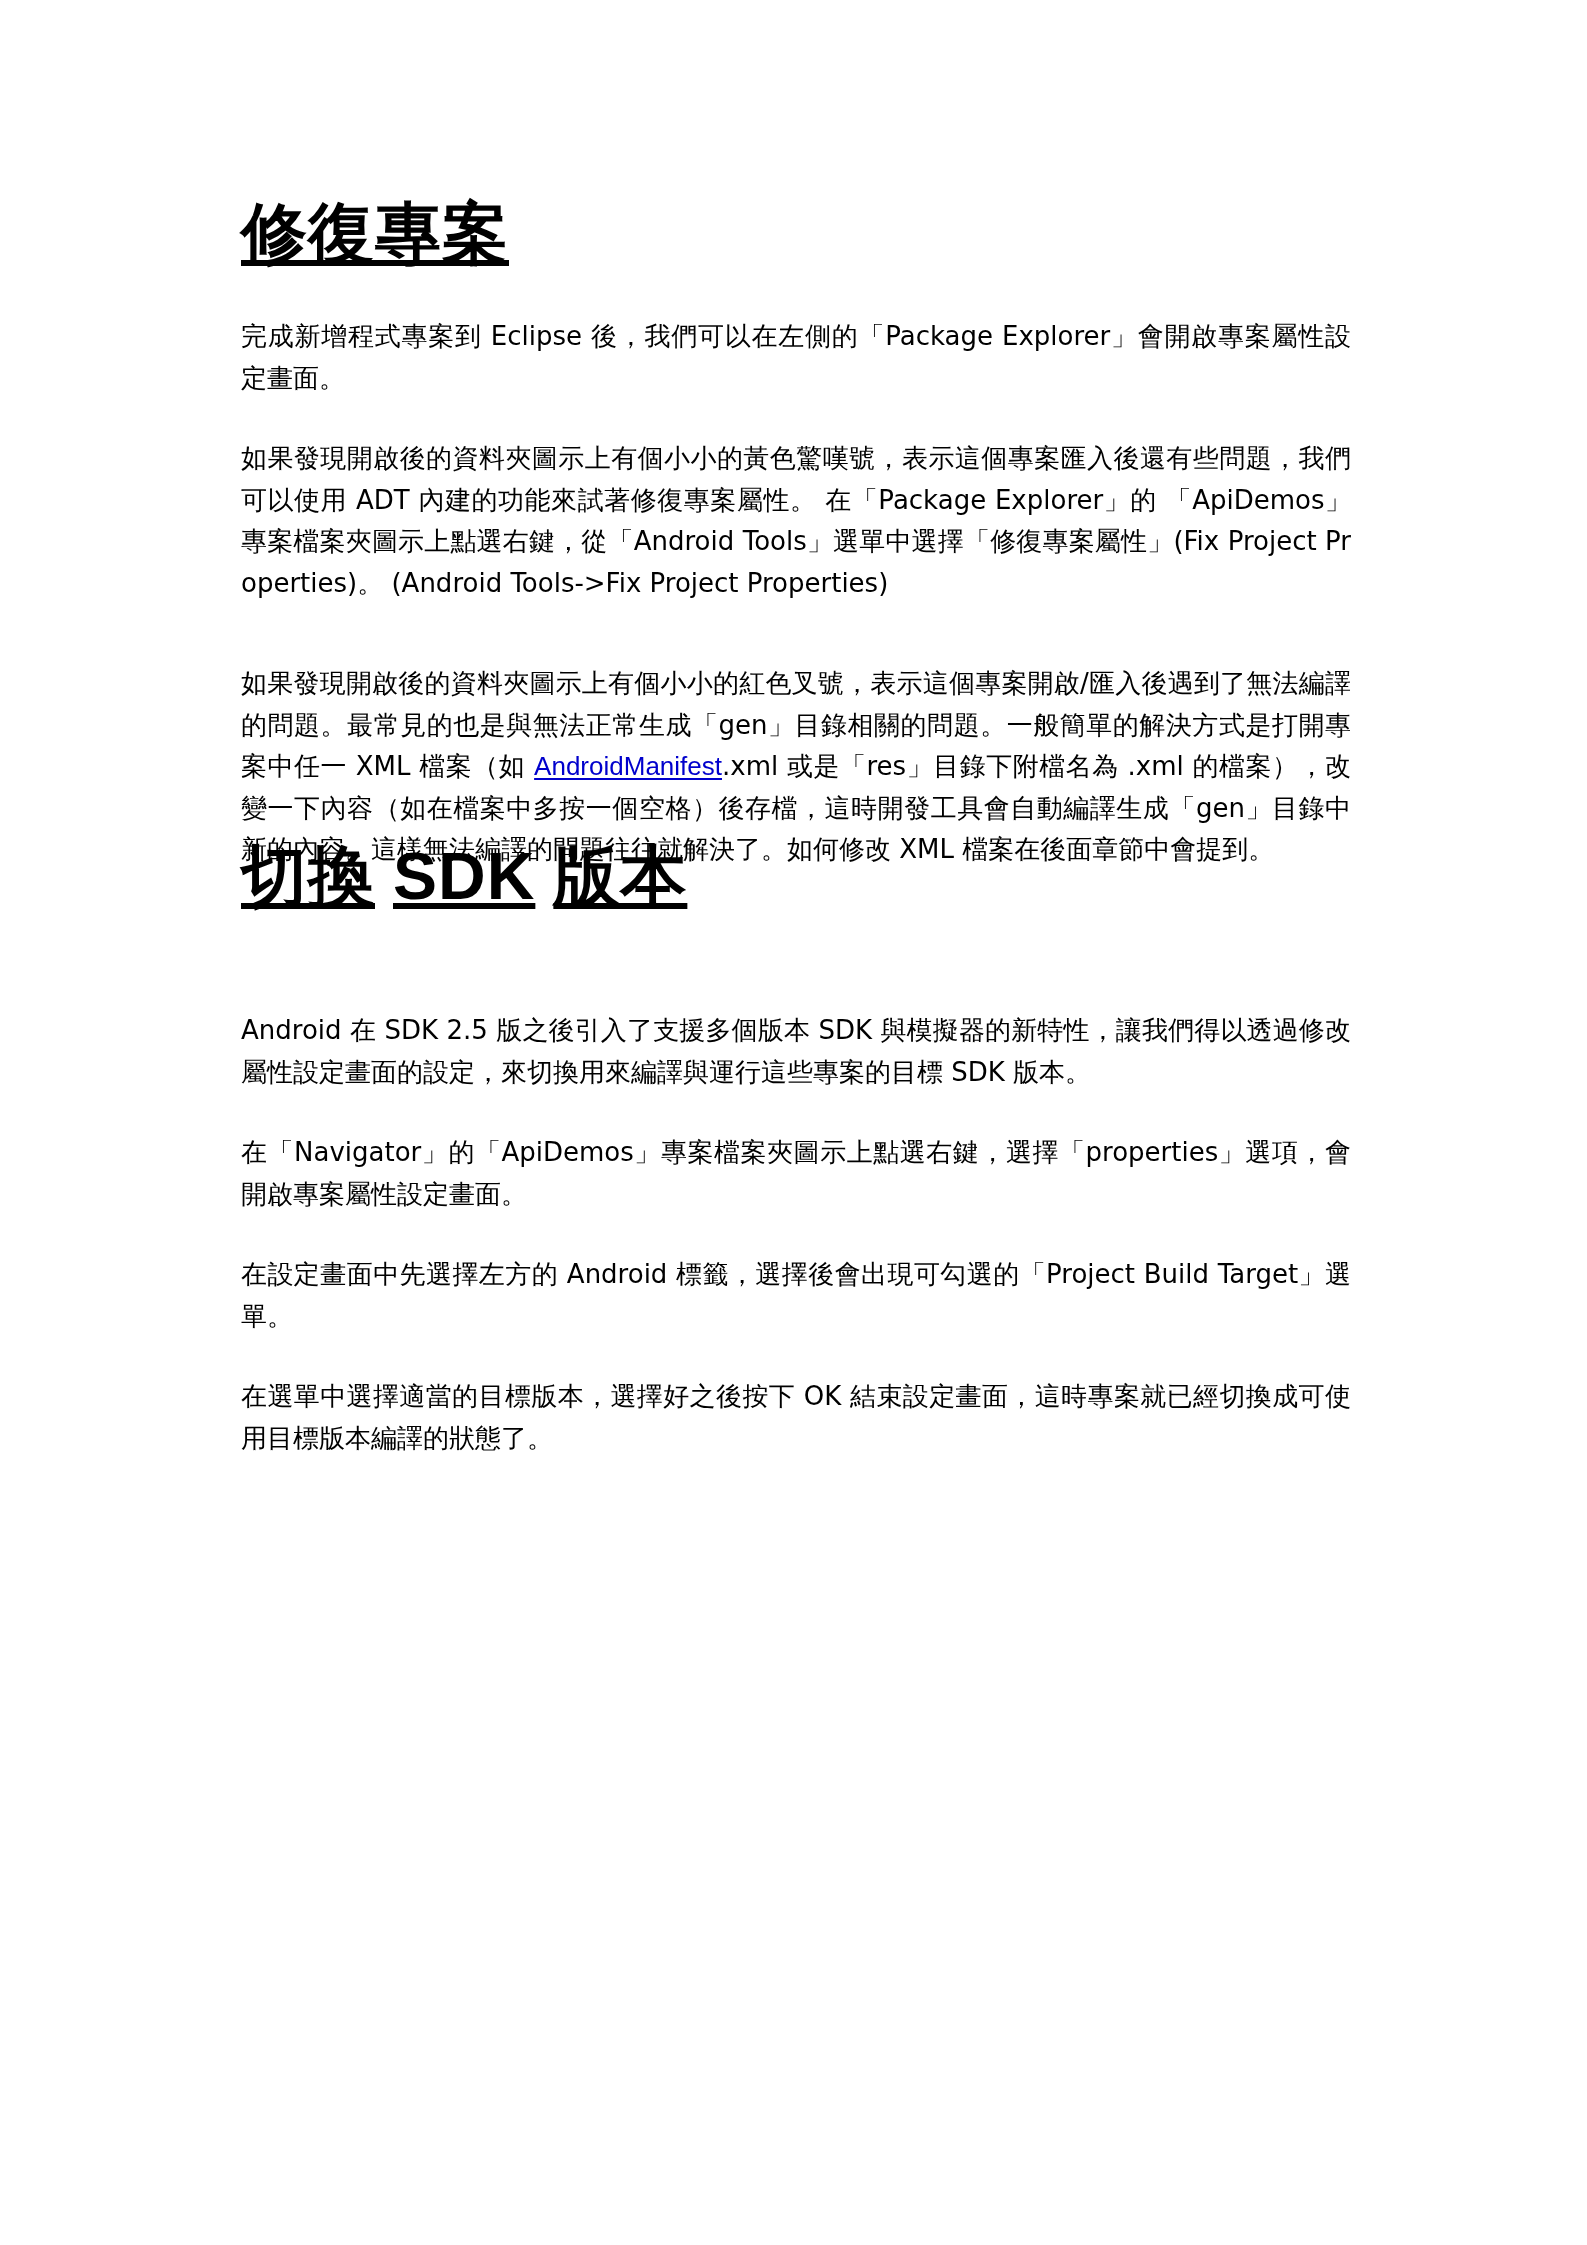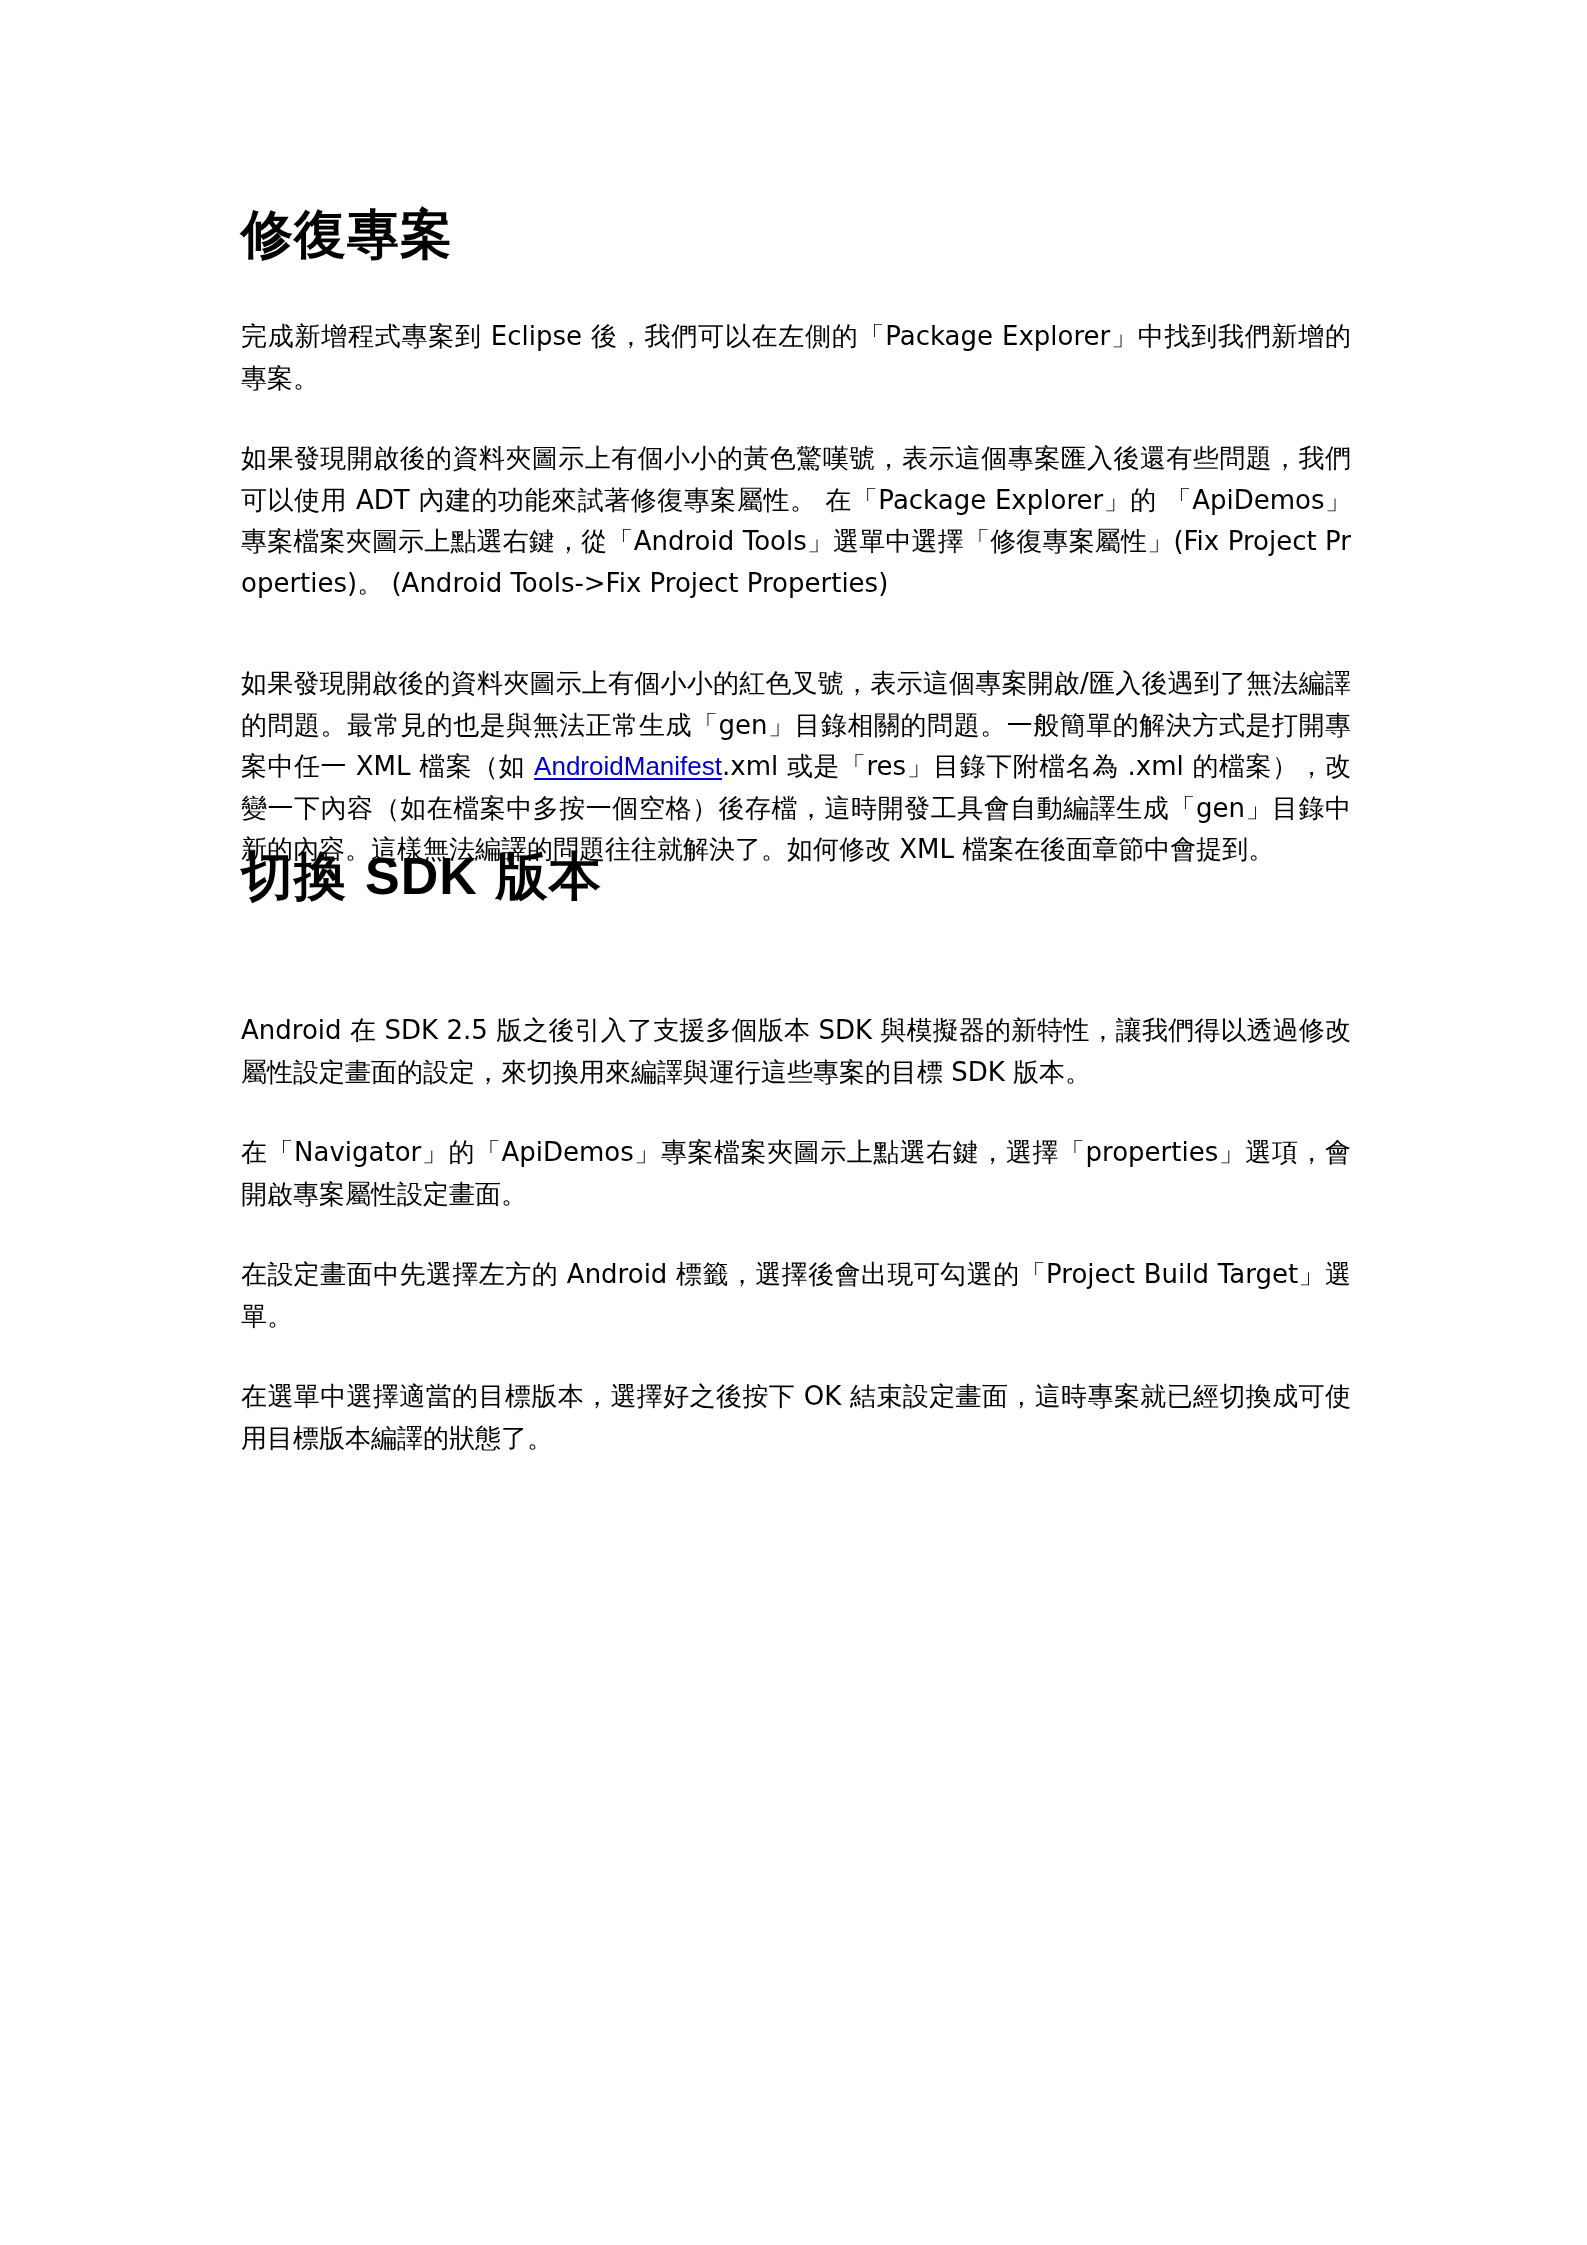--- a/index.html
+++ b/index.html
@@ -17,24 +17,25 @@
     }
     .page {
       position: absolute;
       left: 241px;
       top: 0;
       width: 1110px;
     }
     h1.heading {
       margin: 0;
       font-weight: bold;
-      font-size: 52px;
+      font-size: 66px;
       line-height: 80px;
       letter-spacing: 1px;
       font-family: "DejaVu Sans", "Liberation Sans", sans-serif;
+      text-decoration: underline;
     }
     h1.heading .latin {
       font-family: "Liberation Sans", sans-serif;
       font-weight: bold;
       margin: 0 18px;
     }
     p.para {
       margin: 0;
       font-size: 26px;
       line-height: 41.5px;
@@ -58,21 +59,21 @@
     #p6 { position: absolute; top: 1254px; width: 1110px; }
     #p7 { position: absolute; top: 1376px; width: 1110px; }
   </style>
 </head>
 <body>
 
 <div class="page">
 
   <h1 id="h1-fix" class="heading">修復專案</h1>
 
-  <p id="p1" class="para">完成新增程式專案到 Eclipse 後，我們可以在左側的「Package Explorer」中找到我們新增的專案。</p>
+  <p id="p1" class="para">完成新增程式專案到 Eclipse 後，我們可以在左側的「Package Explorer」會開啟專案屬性設定畫面。</p>
 
   <p id="p2" class="para">如果發現開啟後的資料夾圖示上有個小小的黃色驚嘆號，表示這個專案匯入後還有些問題，我們可以使用 ADT 內建的功能來試著修復專案屬性。 在「Package Explorer」的 「ApiDemos」 專案檔案夾圖示上點選右鍵，從「Android Tools」選單中選擇「修復專案屬性」(Fix Project Properties)。 (Android Tools-&gt;Fix Project Properties)</p>
 
   <p id="p3" class="para"><span>如果發現開啟後的資料夾圖示上有個小小的紅色叉號，表示這個專案開啟/匯入後遇到了無法編譯的問題。最常見的也是與無法正常生成「gen」目錄相關的問題。一般簡單的解決方式是打開專案中任一 XML 檔案（如 </span><a class="link" href="#">AndroidManifest</a><span>.xml 或是「res」目錄下附檔名為 .xml 的檔案），改變一下內容（如在檔案中多按一個空格）後存檔，這時開發工具會自動編譯生成「gen」目錄中新的內容。這樣無法編譯的問題往往就解決了。如何修改 XML 檔案在後面章節中會提到。</span></p>
 
   <h1 id="h1-sdk" class="heading"><span>切換</span><span class="latin">SDK</span><span>版本</span></h1>
 
   <p id="p4" class="para">Android 在 SDK 2.5 版之後引入了支援多個版本 SDK 與模擬器的新特性，讓我們得以透過修改屬性設定畫面的設定，來切換用來編譯與運行這些專案的目標 SDK 版本。</p>
 
   <p id="p5" class="para">在「Navigator」的「ApiDemos」專案檔案夾圖示上點選右鍵，選擇「properties」選項，會開啟專案屬性設定畫面。</p>

